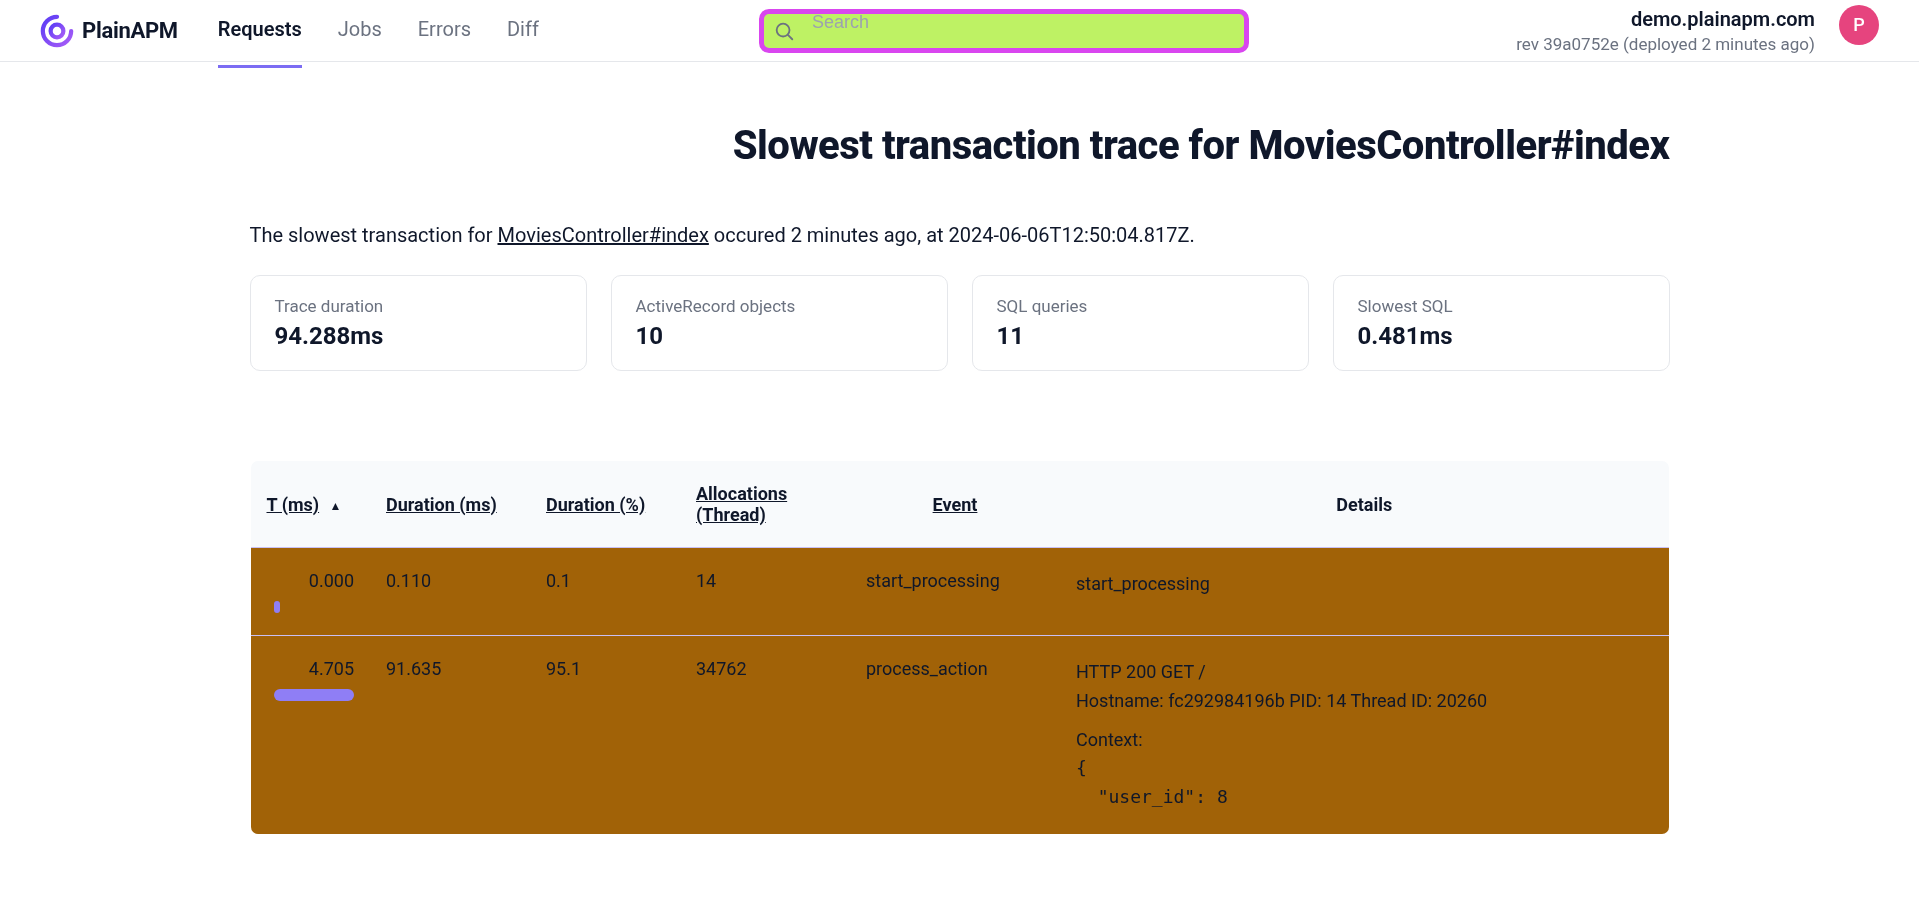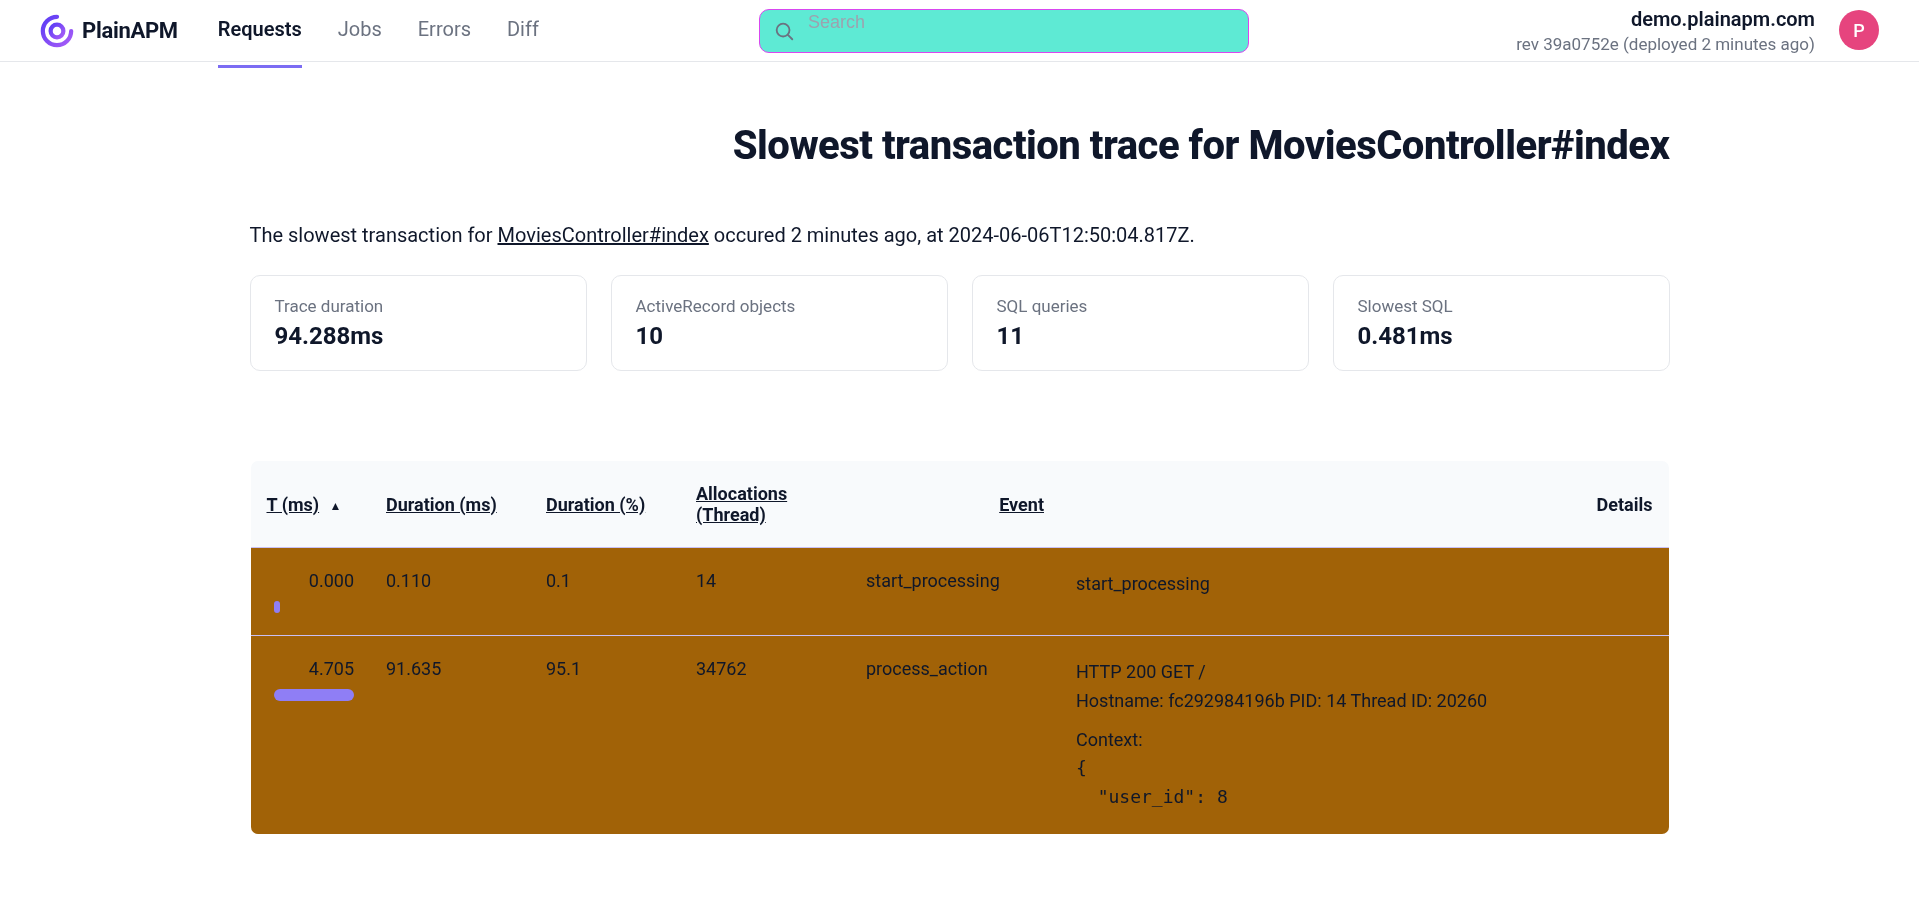--- a/index.html
+++ b/index.html
@@ -54,41 +54,40 @@
     border-bottom: 3px solid #7c6cf3;
   }
   .search-wrap {
     margin-left: 220px;
     position: relative;
     width: 490px;
   }
   .search-input {
     width: 100%;
     height: 44px;
-    border: 1px solid #d946ef;
+    border: 5px solid #d946ef;
     border-radius: 10px;
     padding: 0 16px 17px 48px;
     font-size: 18px;
     color: #6b7280;
-    background: #5eead4;
+    background: #bef264;
   }
   .search-input::placeholder { color: #9ca3af; }
   .search-icon {
     position: absolute;
     left: 14px;
     top: 50%;
     transform: translateY(-50%);
     width: 22px;
     height: 22px;
     pointer-events: none;
   }
   .right-area {
     margin-left: auto;
     display: flex;
-    align-items: center;
     gap: 24px;
   }
   .right-meta {
     text-align: right;
     line-height: 1.4;
   }
   .domain-link {
     font-size: 20px;
     font-weight: 600;
     color: #0f172a;
@@ -155,21 +154,21 @@
   
   .trace-table {
     width: 100%;
     border-collapse: collapse;
     border: 1px solid #e5e7eb;
     border-radius: 8px;
     overflow: hidden;
   }
   .trace-table thead th {
     background: #f8fafc;
-    text-align: right;
+    text-align: center;
     padding: 22px 16px;
     font-size: 18px;
     font-weight: 700;
     vertical-align: middle;
   }
   .trace-table thead th.num, .trace-table tbody td.num { text-align: left; }
   .th-link { text-decoration: underline; cursor: pointer; }
   .sort-caret {
     display: inline-block;
     margin-left: 6px;

